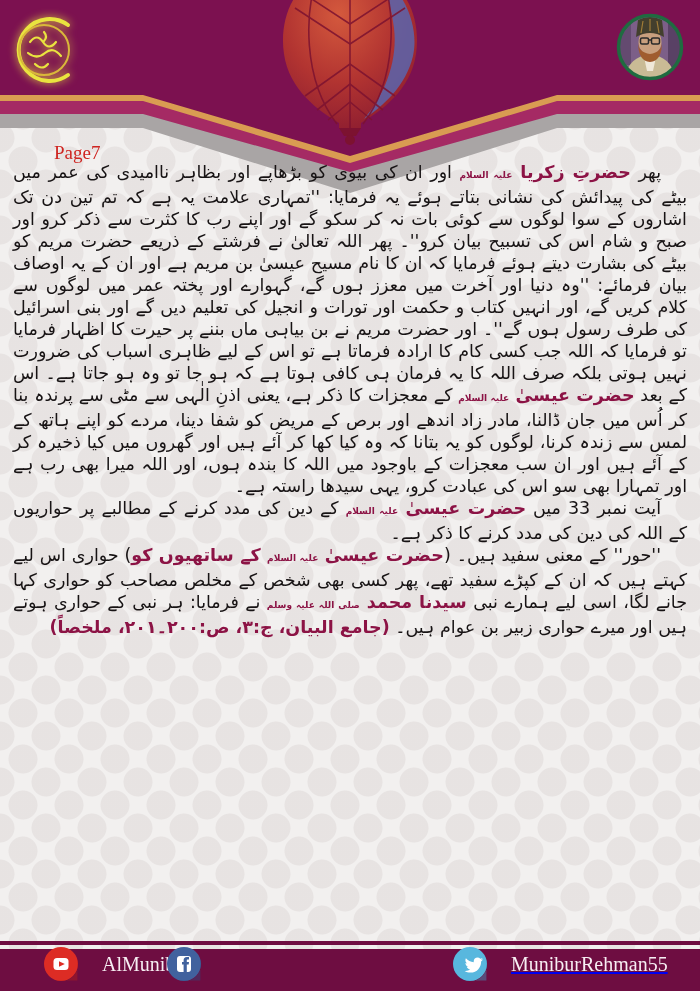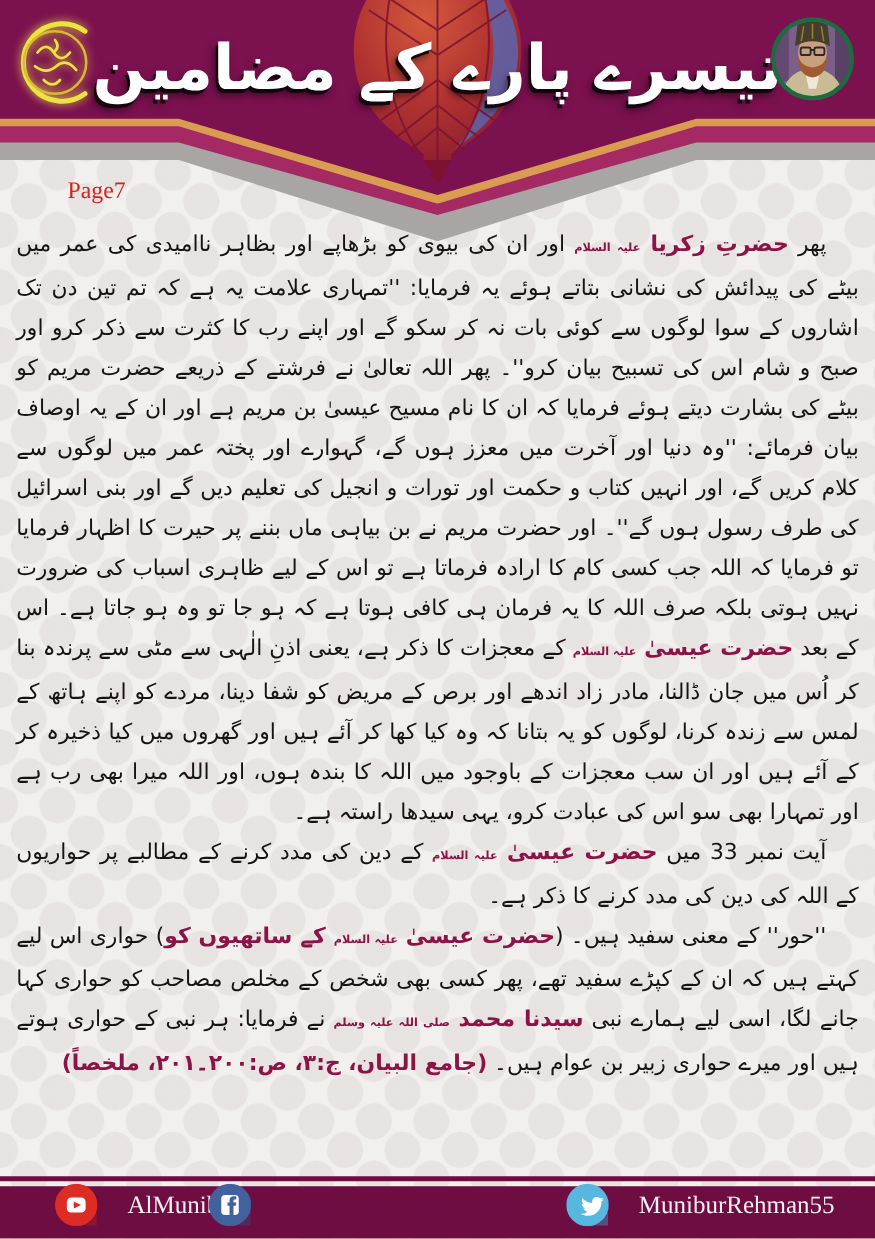--- a/index.html
+++ b/index.html
@@ -33,35 +33,35 @@
     white-space:nowrap;
   }
   .emblem{position:absolute;left:8px;top:12px;z-index:3;filter:drop-shadow(0 0 4px rgba(240,235,60,.85));}
   .portrait{position:absolute;left:616px;top:13px;z-index:3;}
   
   .page-label{
     position:absolute;left:54px;top:142px;z-index:6;
     font-family:"Liberation Serif",serif;font-size:19px;color:#cf2521;
   }
   .article{
-    position:absolute;top:180px;left:13px;right:13px;z-index:6;
+    position:absolute;top:161px;left:13px;right:13px;z-index:6;
     direction:rtl;text-align:justify;
-    color:#171314;font-size:17.5px;line-height:32px;
+    color:#171314;font-size:17.5px;line-height:22px;
   }
   .article p{margin:0;text-indent:26px;}
   .article .hl{color:#8c1345;font-weight:bold;}
   .article .hn{font-size:9px;font-weight:bold;}
   
   .footer-rule{position:absolute;left:0;top:941px;width:700px;height:4px;background:#6e0d41;z-index:7;}
   .footer-bar{position:absolute;left:0;top:949px;width:700px;height:42px;background:#6e0d41;z-index:7;}
   .f-item{position:absolute;top:947px;display:flex;align-items:center;gap:24px;z-index:8;text-decoration:none;}
   .f-item .label{
     font-family:"Liberation Serif",serif;font-size:20px;color:#f7eef3;white-space:nowrap;
   }
-  .f-yt{left:44px;} .f-fb{left:167px;} .f-tw{left:453px;}
+  .f-yt{left:44px;} .f-fb{left:167px;} .f-tw{left:453px;text-decoration:underline;}
 </style>
 </head>
 <body>
 
 <div class="page">
 
   <div class="band band-gray"></div>
   <div class="band band-magenta"></div>
   <div class="band band-gold"></div>
   <div class="band band-maroon"></div>
@@ -85,21 +85,20 @@
         <path d="M30,8 L85,44 L140,8"></path>
         <path d="M30,-12 L85,24 L140,-12"></path>
         <path d="M40,96 L85,64 L130,96"></path>
         <path d="M52,110 L85,84 L118,110"></path>
         <path d="M63,120 L85,102 L107,120"></path>
       </g>
       <path d="M74,128 L96,128 L91,136 L79,136 Z" fill="#7c1230"></path>
       <circle cx="85" cy="140" r="5" fill="#7c1230"></circle>
     </svg>
 
-    <div class="page-title">تیسرے پارے کے مضامین</div>
 
     <svg class="emblem" width="70" height="76" viewBox="0 0 70 76">
       <path d="M60,13 A31,31 0 1 0 60,63" fill="none" stroke="#e9e43f" stroke-width="4" stroke-linecap="round"></path>
       <circle cx="36" cy="38" r="25" fill="none" stroke="#d9b83a" stroke-width="2"></circle>
       <g stroke="#e9e43f" stroke-width="2.2" fill="none" stroke-linecap="round">
         <path d="M22,30 q7,-9 13,0 q6,9 13,0"></path>
         <path d="M20,41 q9,7 17,0 q8,-7 16,3"></path>
         <path d="M27,52 q7,7 13,0"></path>
         <path d="M36,20 q4,5 0,9"></path>
       </g>

